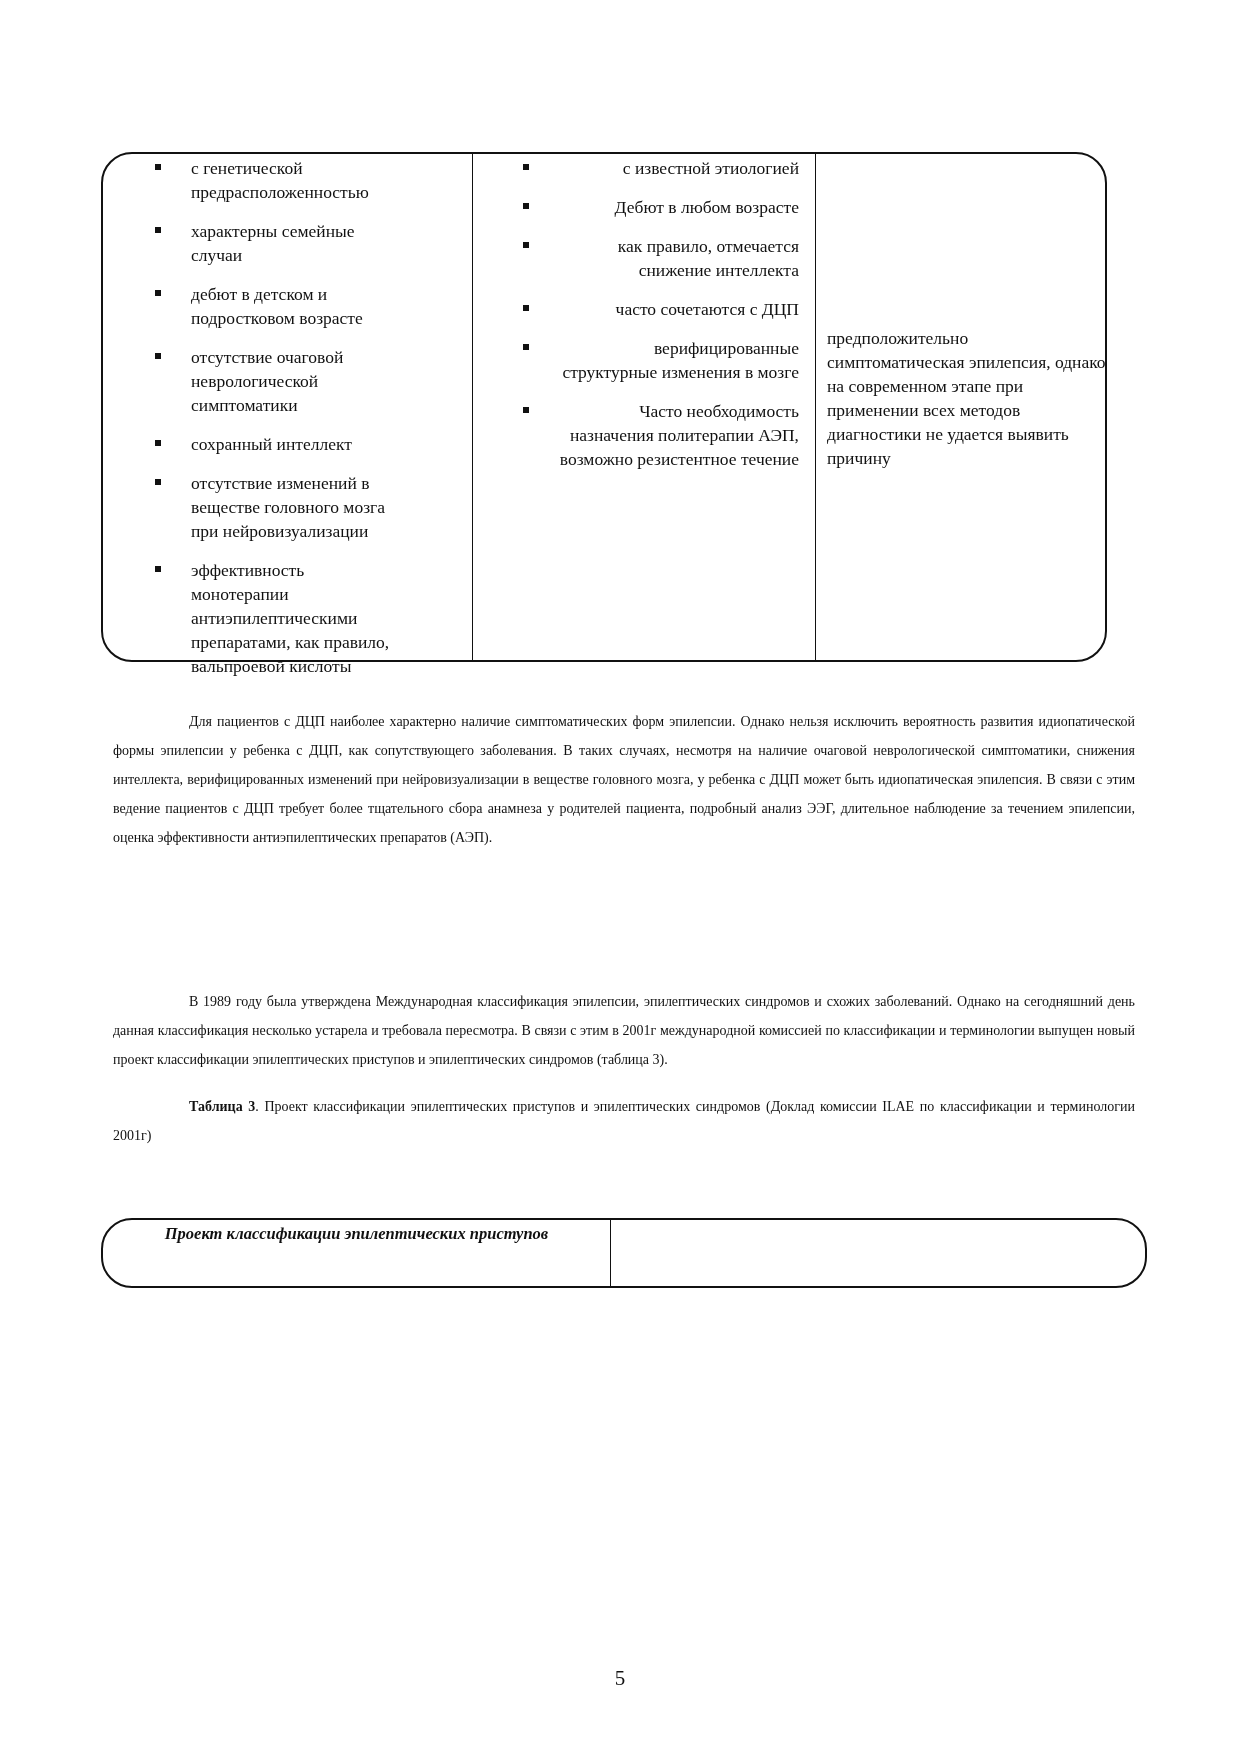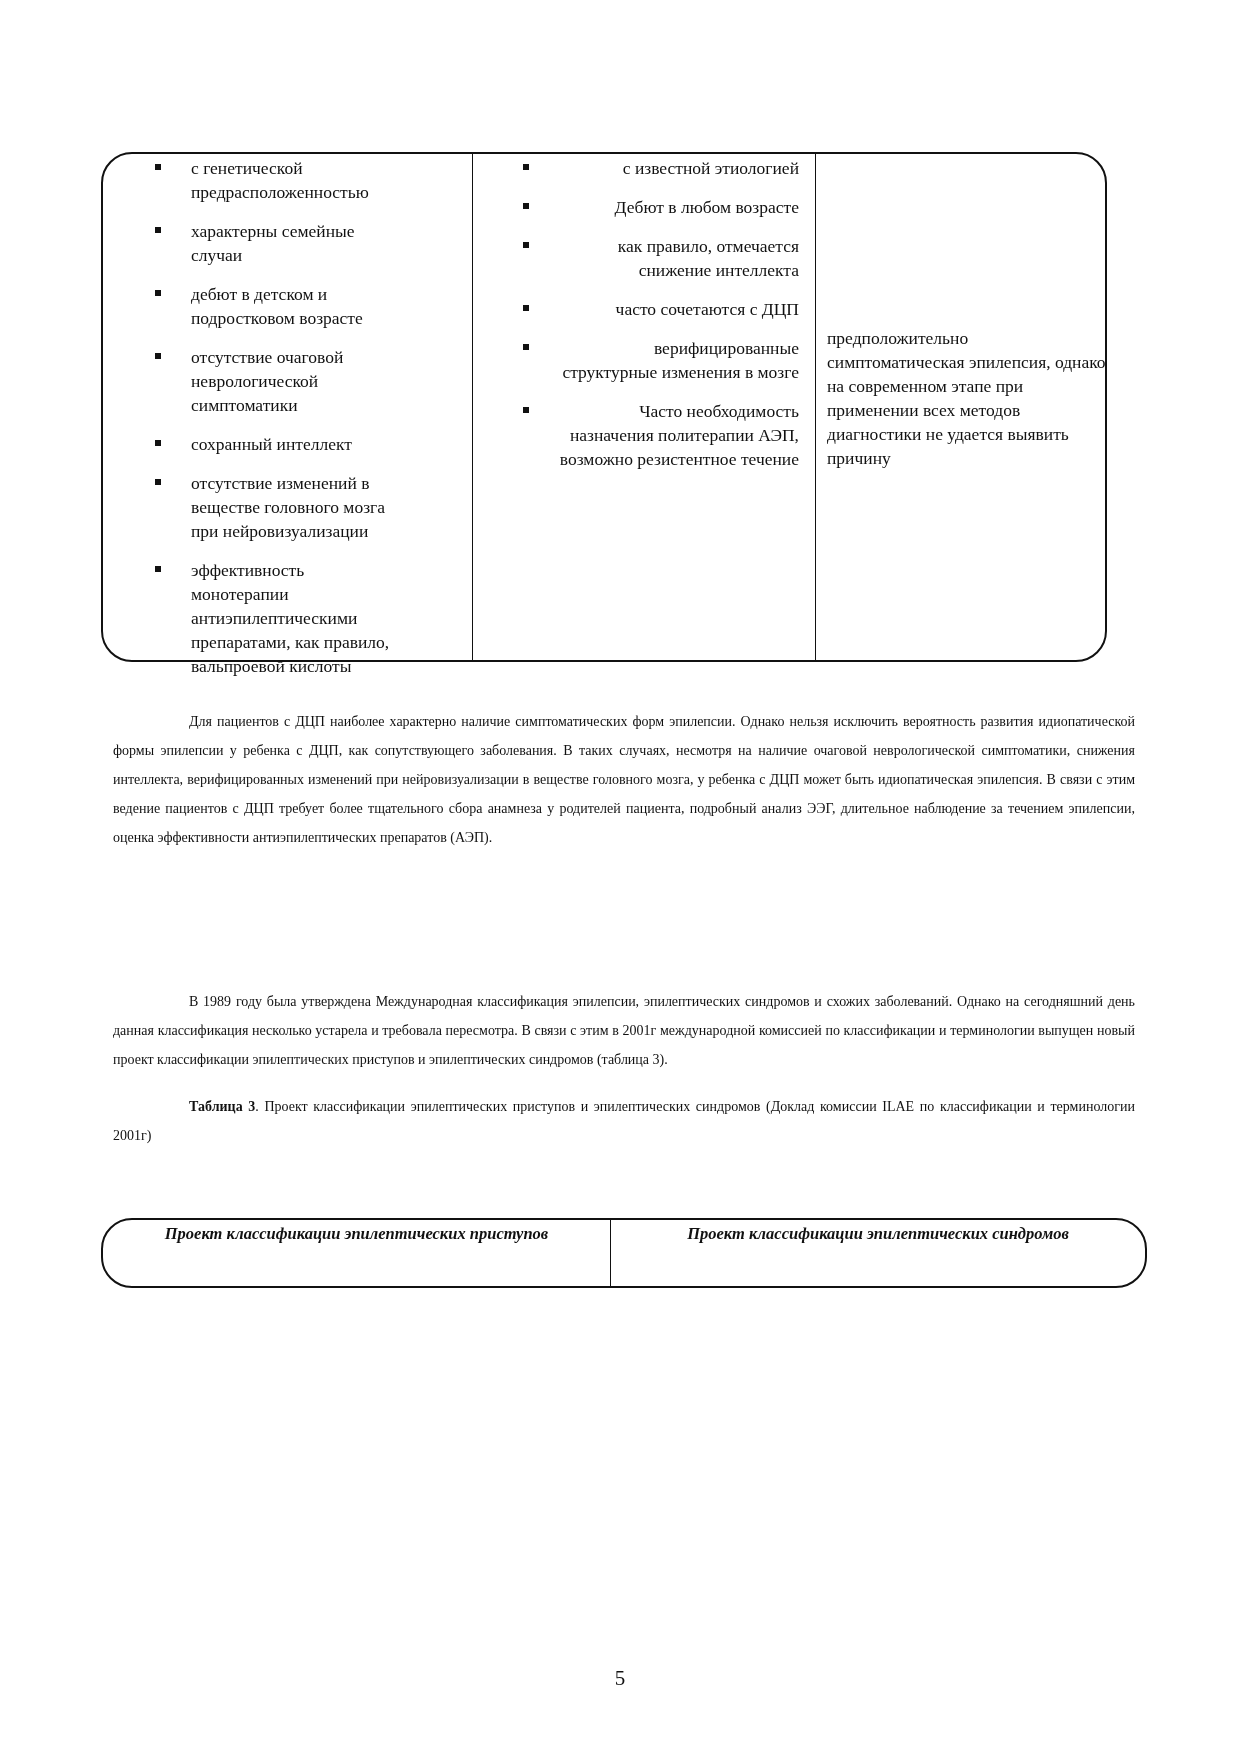--- a/index.html
+++ b/index.html
@@ -77,16 +77,15 @@
     <div id="col-3-text">предположительно симптоматическая эпилепсия, однако на современном этапе при применении всех методов диагностики не удается выявить  причину</div>
   </div>
 </div>
 
 <p id="para-1" class="abs para" style="margin:0">Для пациентов с ДЦП наиболее характерно наличие симптоматических форм эпилепсии. Однако нельзя  исключить вероятность развития идиопатической формы эпилепсии у ребенка с ДЦП, как сопутствующего заболевания. В таких случаях, несмотря на наличие очаговой неврологической симптоматики, снижения интеллекта, верифицированных изменений при нейровизуализации в веществе головного мозга, у ребенка с ДЦП может быть идиопатическая эпилепсия. В связи с этим ведение пациентов с ДЦП требует более тщательного сбора анамнеза у родителей пациента,  подробный анализ ЭЭГ, длительное наблюдение за течением эпилепсии, оценка эффективности антиэпилептических препаратов (АЭП).</p>
 <p id="para-2" class="abs para" style="margin:0">В 1989 году была утверждена Международная классификация эпилепсии, эпилептических синдромов и схожих заболеваний. Однако на сегодняшний день данная классификация несколько устарела и требовала пересмотра. В связи с этим в 2001г международной комиссией по классификации и терминологии выпущен новый проект классификации эпилептических приступов и эпилептических синдромов (таблица 3).</p>
 <p id="para-3" class="abs para" style="margin:0"><b>Таблица 3</b><span>. Проект классификации эпилептических приступов и эпилептических синдромов (Доклад комиссии ILAE по классификации и терминологии 2001г)</span></p>
 
 <div id="bottom-table" class="abs">
   <div id="bt-col-1" class="hcell"><span>Проект классификации эпилептических приступов</span></div>
-  <div id="bt-col-2" class="hcell"><span>Проект классификации эпилептических синдромов</span></div>
 </div>
 
 <div id="page-number" class="abs">5</div>
 
 </body></html>

